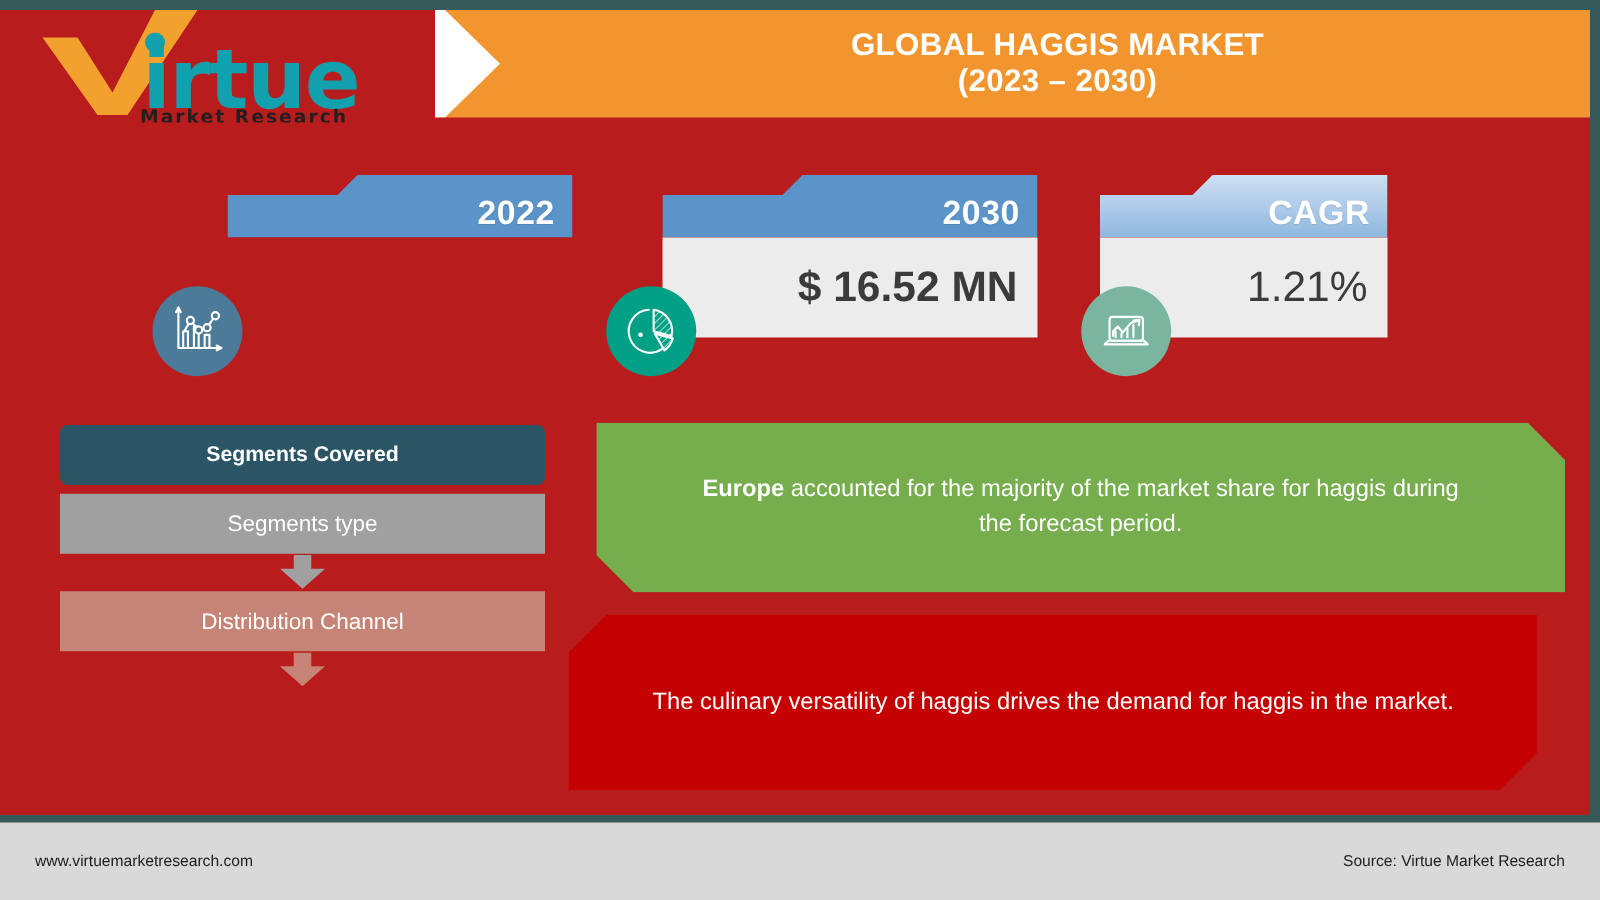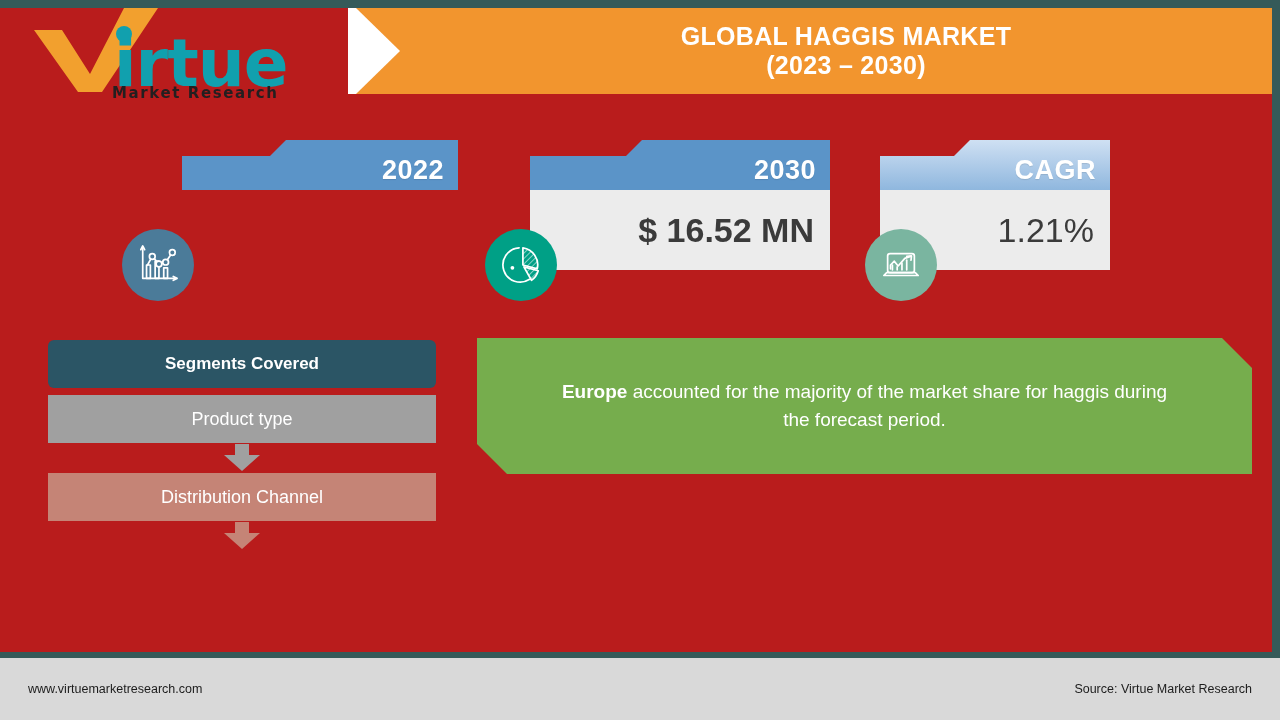--- a/index.html
+++ b/index.html
@@ -222,39 +222,42 @@
           <path d="M18 27 V24"></path>
         <path d="M23 27 V20"></path>
           <path d="M28 27 V17"></path>
       </svg>
     </div>
   </div>
 
   <div class="seg-wrap">
     <div class="seg-bar seg-head">Segments Covered</div>
     <div class="seg-gap"></div>
-    <div class="seg-bar seg-1">Product type</div>
+    <div class="seg-bar seg-1">Segments type</div>
     <div class="seg-arrow">
       <svg width="40" height="28" viewBox="0 0 40 28" xmlns="http://www.w3.org/2000/svg">
         <polygon points="13,0 27,0 27,11 38,11 20,27 2,11 13,11" fill="#a0a0a0"></polygon>
       </svg>
     </div>
     <div class="seg-bar seg-2">Distribution Channel</div>
     <div class="seg-arrow">
       <svg width="40" height="28" viewBox="0 0 40 28" xmlns="http://www.w3.org/2000/svg">
         <polygon points="13,0 27,0 27,11 38,11 20,27 2,11 13,11" fill="#c58476"></polygon>
       </svg>
     </div>
   </div>
 
   <div class="callout" id="callout-green">
     <div>
       <b>Europe</b><span> accounted for the majority of the market share for haggis during the forecast period.</span>
     </div>
   </div>
 
+  <div class="callout" id="callout-red">
+    <div>The culinary versatility of haggis drives the demand for haggis in the market.</div>
+  </div>
 
   <div class="footer">
     <span>www.virtuemarketresearch.com</span>
     <span>Source: Virtue Market Research</span>
   </div>
 
 </div>
 
 </body></html>

